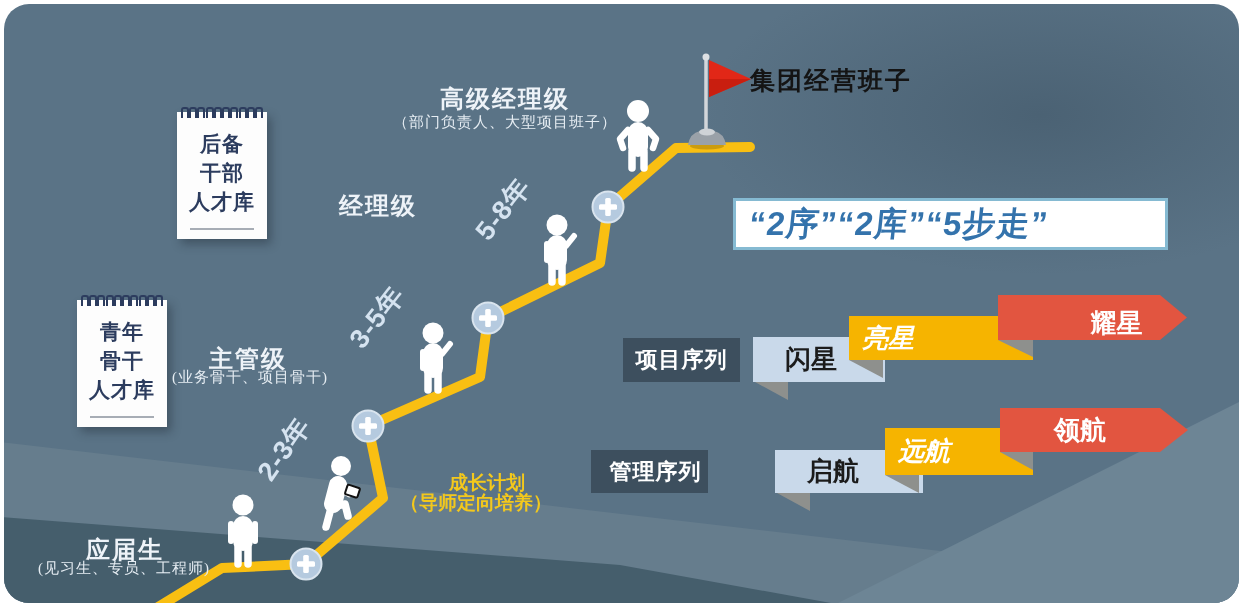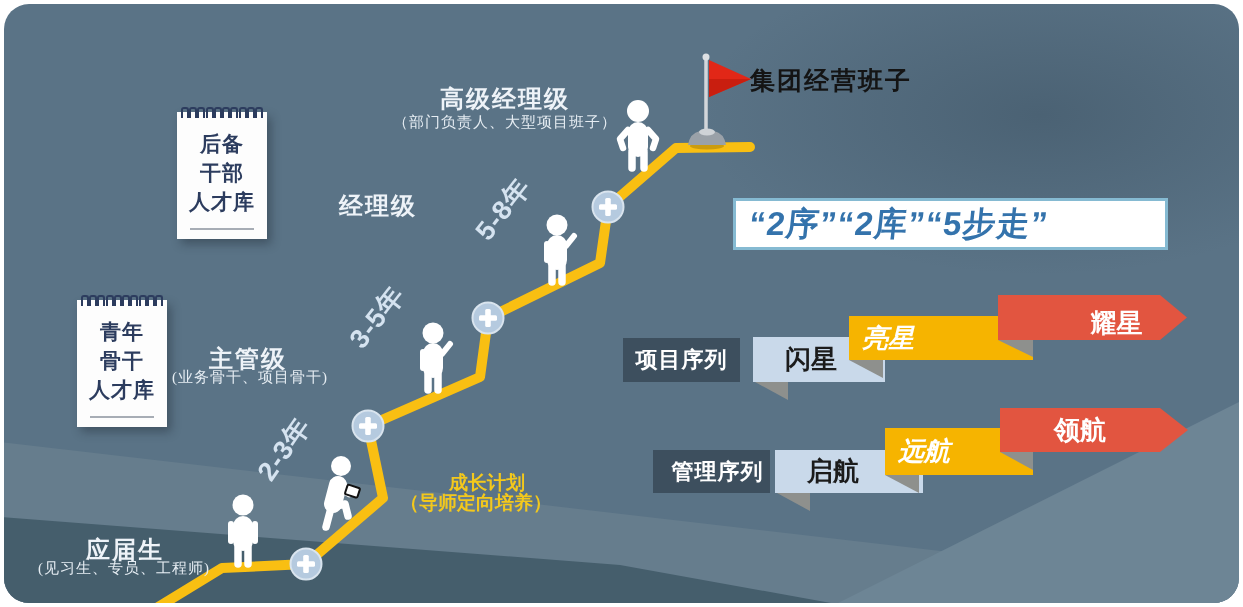--- a/index.html
+++ b/index.html
@@ -228,21 +228,21 @@
   <div class="abs year" style="left:284px;top:449px;transform:translate(-50%,-50%) rotate(-55deg);">2-3年</div>
 
   <div class="abs ctr growth" style="left:487px;top:470px;">成长计划</div>
   <div class="abs ctr growth" style="left:476px;top:490px;">（导师定向培养）</div>
 
   <div class="abs banner" style="left:733px;top:198px;width:435px;height:52px;">
     <span>“2序”“2库”“5步走”</span>
   </div>
 
   <div class="abs seq-label" style="left:623px;top:338px;width:117px;height:44px;">项目序列</div>
-  <div class="abs seq-label" style="left:653px;top:450px;width:117px;height:43px;padding-left:12px;">管理序列</div>
+  <div class="abs seq-label" style="left:591px;top:450px;width:117px;height:43px;padding-left:12px;">管理序列</div>
 
   <div class="abs stagebox st-dark" style="left:753px;top:337px;width:132px;height:45px;">闪星</div>
   <div class="abs stagebox st-white" style="left:849px;top:316px;width:184px;height:44px;">亮星</div>
   <div class="abs stagebox st-center" style="left:998px;top:301px;width:167px;height:45px;margin-left:35px;">耀星</div>
 
   <div class="abs stagebox st-dark" style="left:775px;top:450px;width:148px;height:43px;">启航</div>
   <div class="abs stagebox st-white" style="left:885px;top:428px;width:148px;height:47px;">远航</div>
   <div class="abs stagebox st-center" style="left:1000px;top:408px;width:160px;height:44px;">领航</div>
 
 </div>

